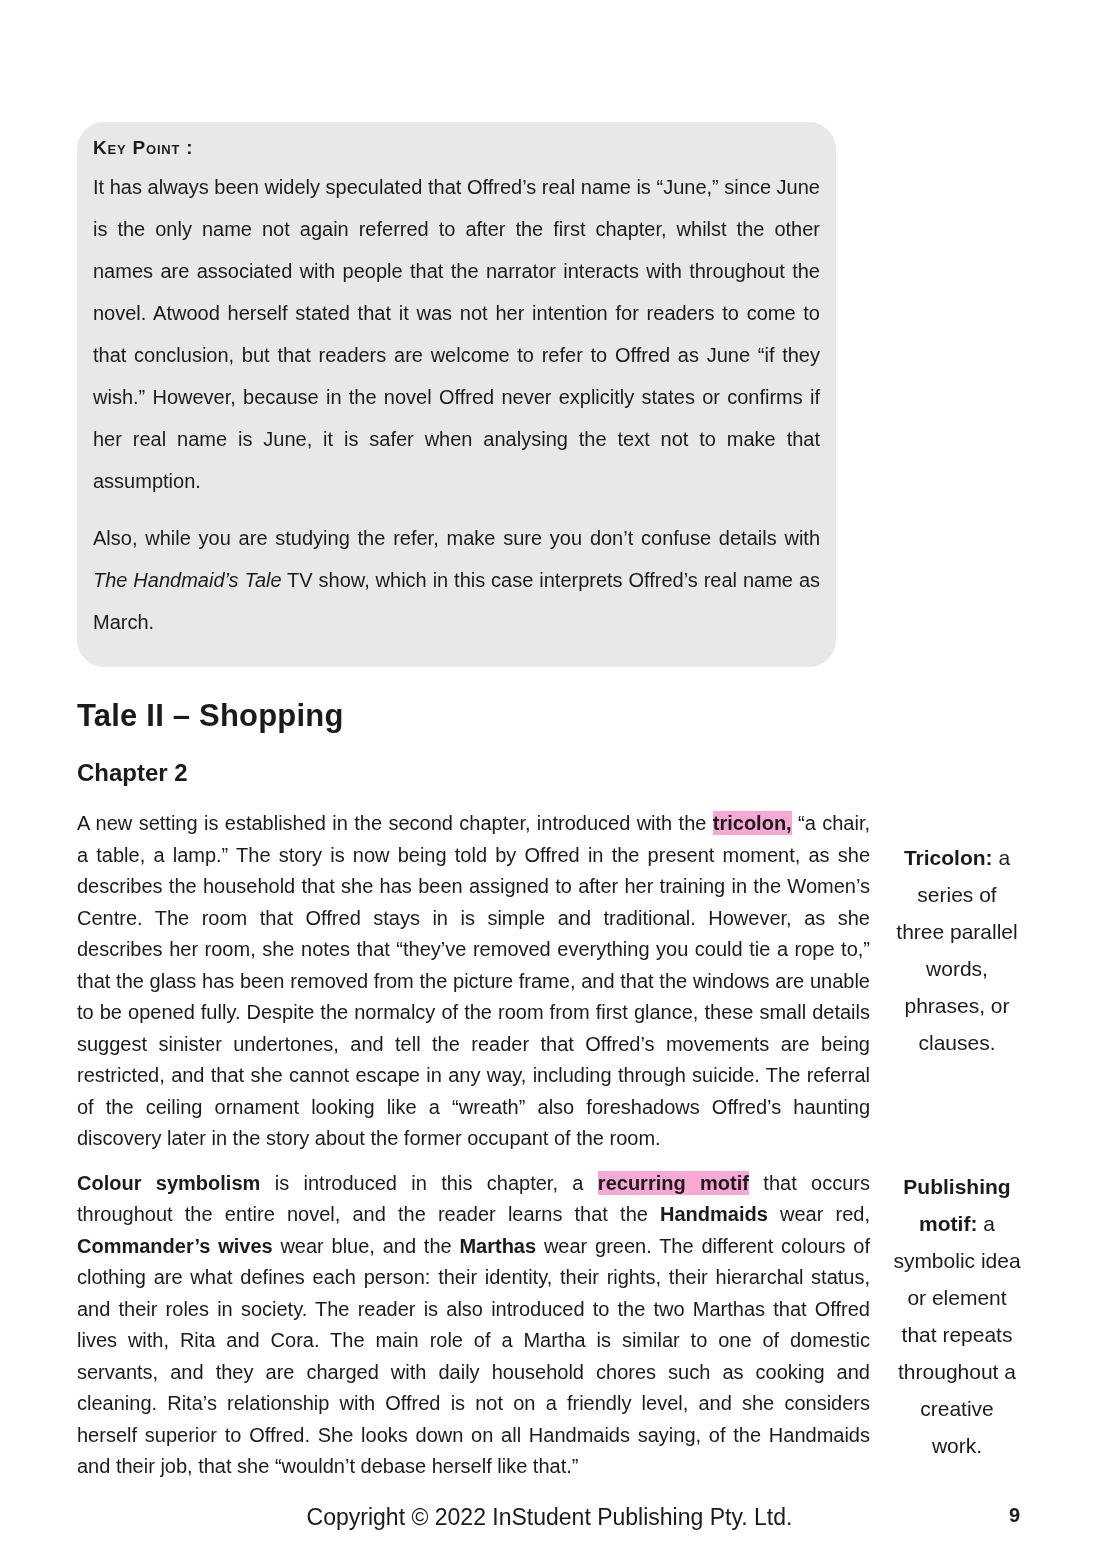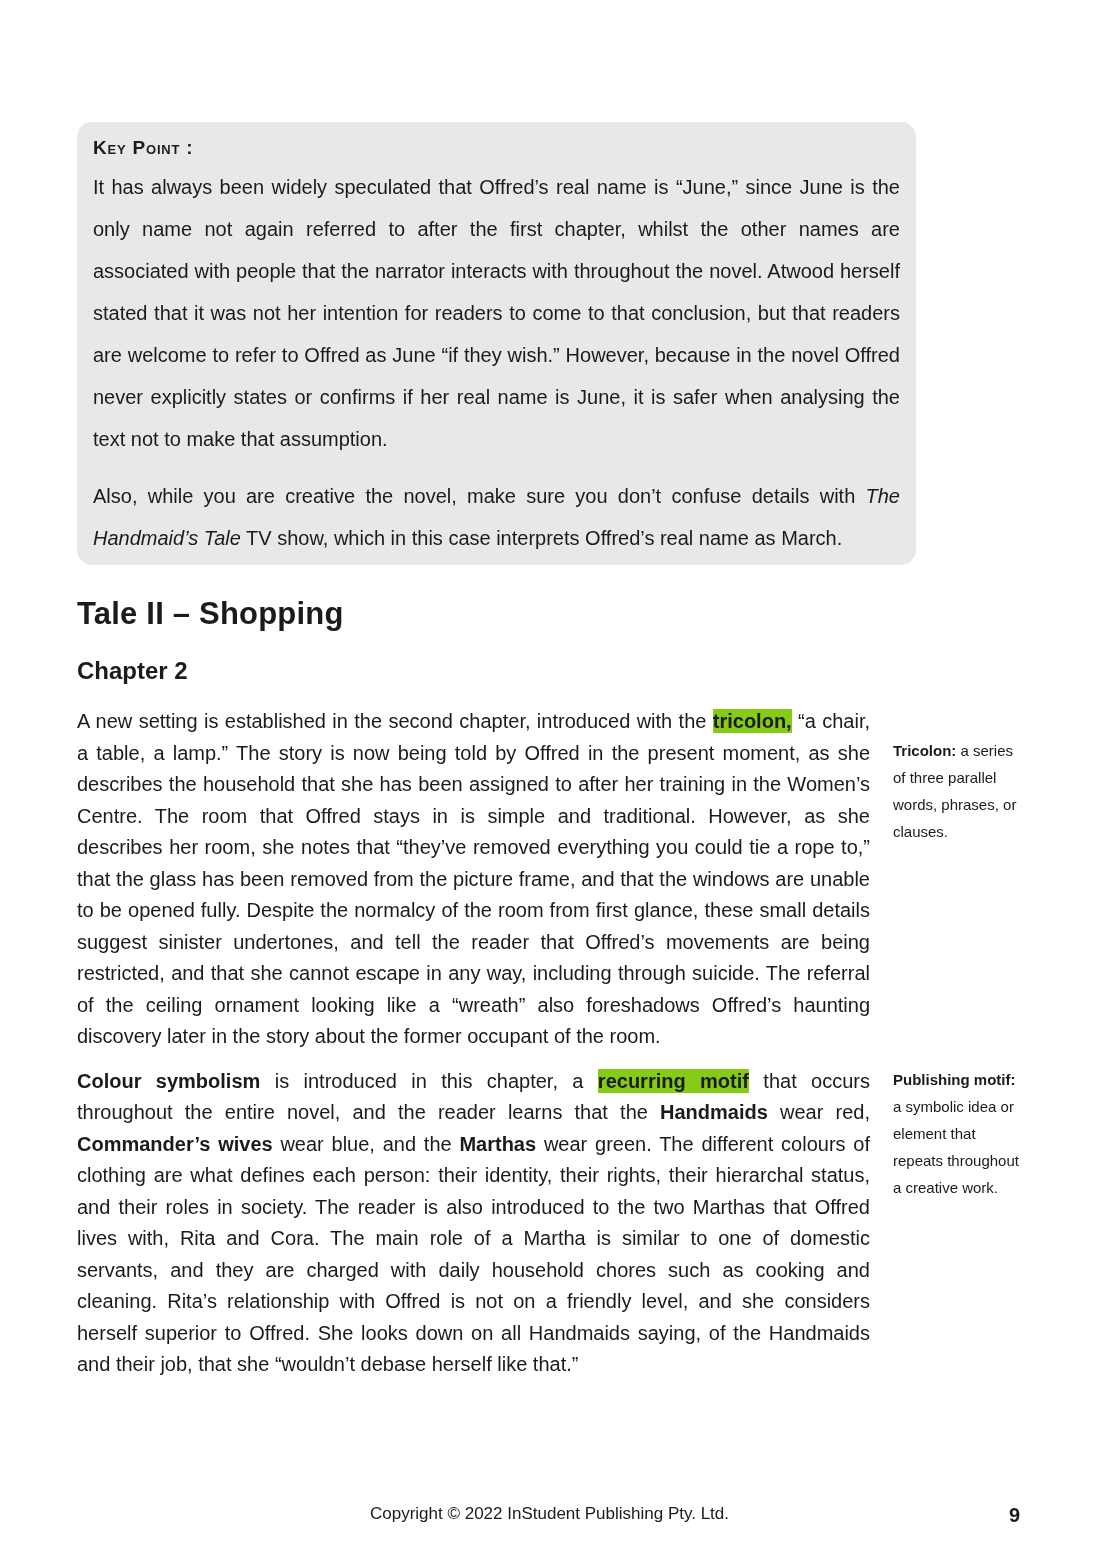--- a/index.html
+++ b/index.html
@@ -13,24 +13,24 @@
     overflow: hidden;
   }
   .page {
     position: relative;
     width: 1100px;
     height: 1560px;
     padding: 122px 78px 0 77px;
   }
   
   .keypoint {
-    width: 839px;
+    width: 759px;
     background: #e8e8e8;
-    border-radius: 15px;
-    padding: 15px 16px 6px 16px;
+    border-radius: 27px;
+    padding: 15px 16px 24px 16px;
   }
   .keypoint-label {
     font-variant: small-caps;
     font-weight: bold;
     font-size: 19px;
     letter-spacing: 0.8px;
     margin-bottom: 7px;
   }
   .box-para {
     font-size: 20px;
@@ -56,55 +56,55 @@
   .row-2 { margin-top: 13px; }
   .body-para {
     width: 793px;
     font-size: 20px;
     line-height: 31.5px;
     text-align: justify;
   }
   .note {
     width: 128px;
     margin-left: 23px;
-    font-size: 15px;
-    line-height: 27px;
-    text-align: left;
+    font-size: 21px;
+    line-height: 37px;
+    text-align: center;
   }
   .note-offset { margin-top: 31px; }
   
   .seg-bold { font-weight: bold; }
   .seg-italic { font-style: italic; }
-  .seg-highlight { background: #84cc16; padding: 1px 0; }
+  .seg-highlight { background: #f9a8d4; padding: 1px 0; }
   
   footer.page-footer {
     position: absolute;
     top: 1504px;
     left: 77px;
     width: 945px;
     text-align: center;
   }
-  .copyright { font-size: 17px; }
+  .copyright { font-size: 23px; }
   .pagenum {
     position: absolute;
     right: 2px;
     top: 0;
     font-size: 20px;
     font-weight: bold;
   }
 </style>
 </head>
 <body>
 
 <div class="page">
 
   <section class="keypoint">
     <div class="keypoint-label">Key Point :</div>
     <p class="box-para"><span>It has always been widely speculated that Offred’s real name is “June,” since June is the only name not again referred to after the first chapter, whilst the other names are associated with people that the narrator interacts with throughout the novel. Atwood herself stated that it was not her intention for readers to come to that conclusion, but that readers are welcome to refer to Offred as June “if they wish.” However, because in the novel Offred never explicitly states or confirms if her real name is June, it is safer when analysing the text not to make that assumption.</span></p>
-    <p class="box-para"><span>Also, while you are creative the novel, make sure you don’t confuse details with </span><span class="seg-italic">The Handmaid’s Tale</span><span> TV show, which in this case interprets Offred’s real name as March.</span></p>
+    <p class="box-para"><span>Also, while you are studying the refer, make sure you don’t confuse details with </span><span class="seg-italic">The Handmaid’s Tale</span><span> TV show, which in this case interprets Offred’s real name as March.</span></p>
   </section>
 
   <h1 class="part-title">Tale II – Shopping</h1>
 
   <h2 class="chapter-title">Chapter 2</h2>
 
   <div class="row row-1">
     <p class="body-para"><span>A new setting is established in the second chapter, introduced with the </span><span class="seg-bold seg-highlight">tricolon,</span><span> “a chair, a table, a lamp.” The story is now being told by Offred in the present moment, as she describes the household that she has been assigned to after her training in the Women’s Centre. The room that Offred stays in is simple and traditional. However, as she describes her room, she notes that “they’ve removed everything you could tie a rope to,” that the glass has been removed from the picture frame, and that the windows are unable to be opened fully. Despite the normalcy of the room from first glance, these small details suggest sinister undertones, and tell the reader that Offred’s movements are being restricted, and that she cannot escape in any way, including through suicide. The referral of the ceiling ornament looking like a “wreath” also foreshadows Offred’s haunting discovery later in the story about the former occupant of the room.</span></p>
     <aside class="note note-offset"><span class="seg-bold">Tricolon:</span><span> a series of three parallel words, phrases, or clauses.</span></aside>
   </div>

